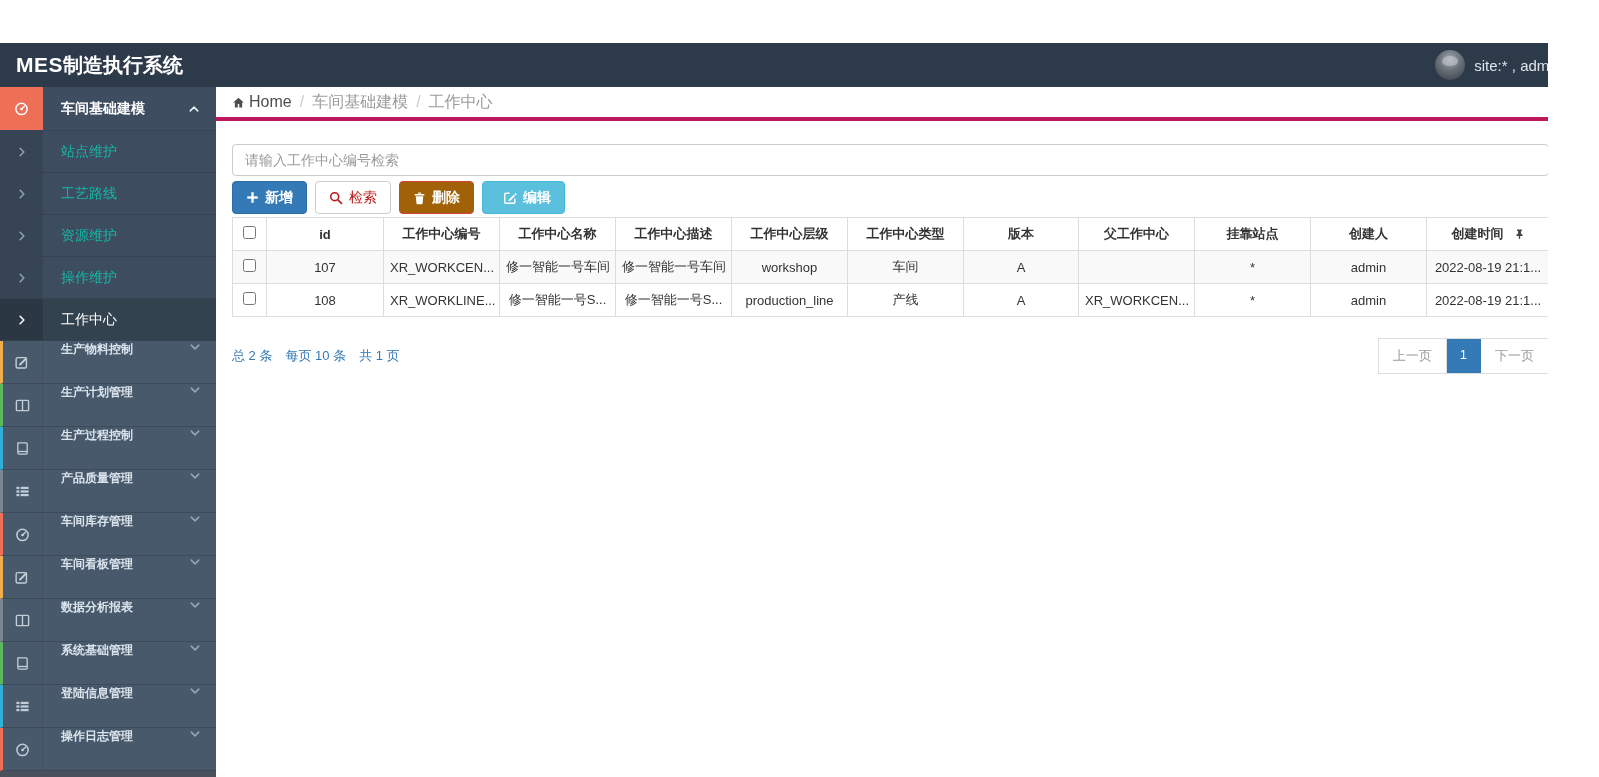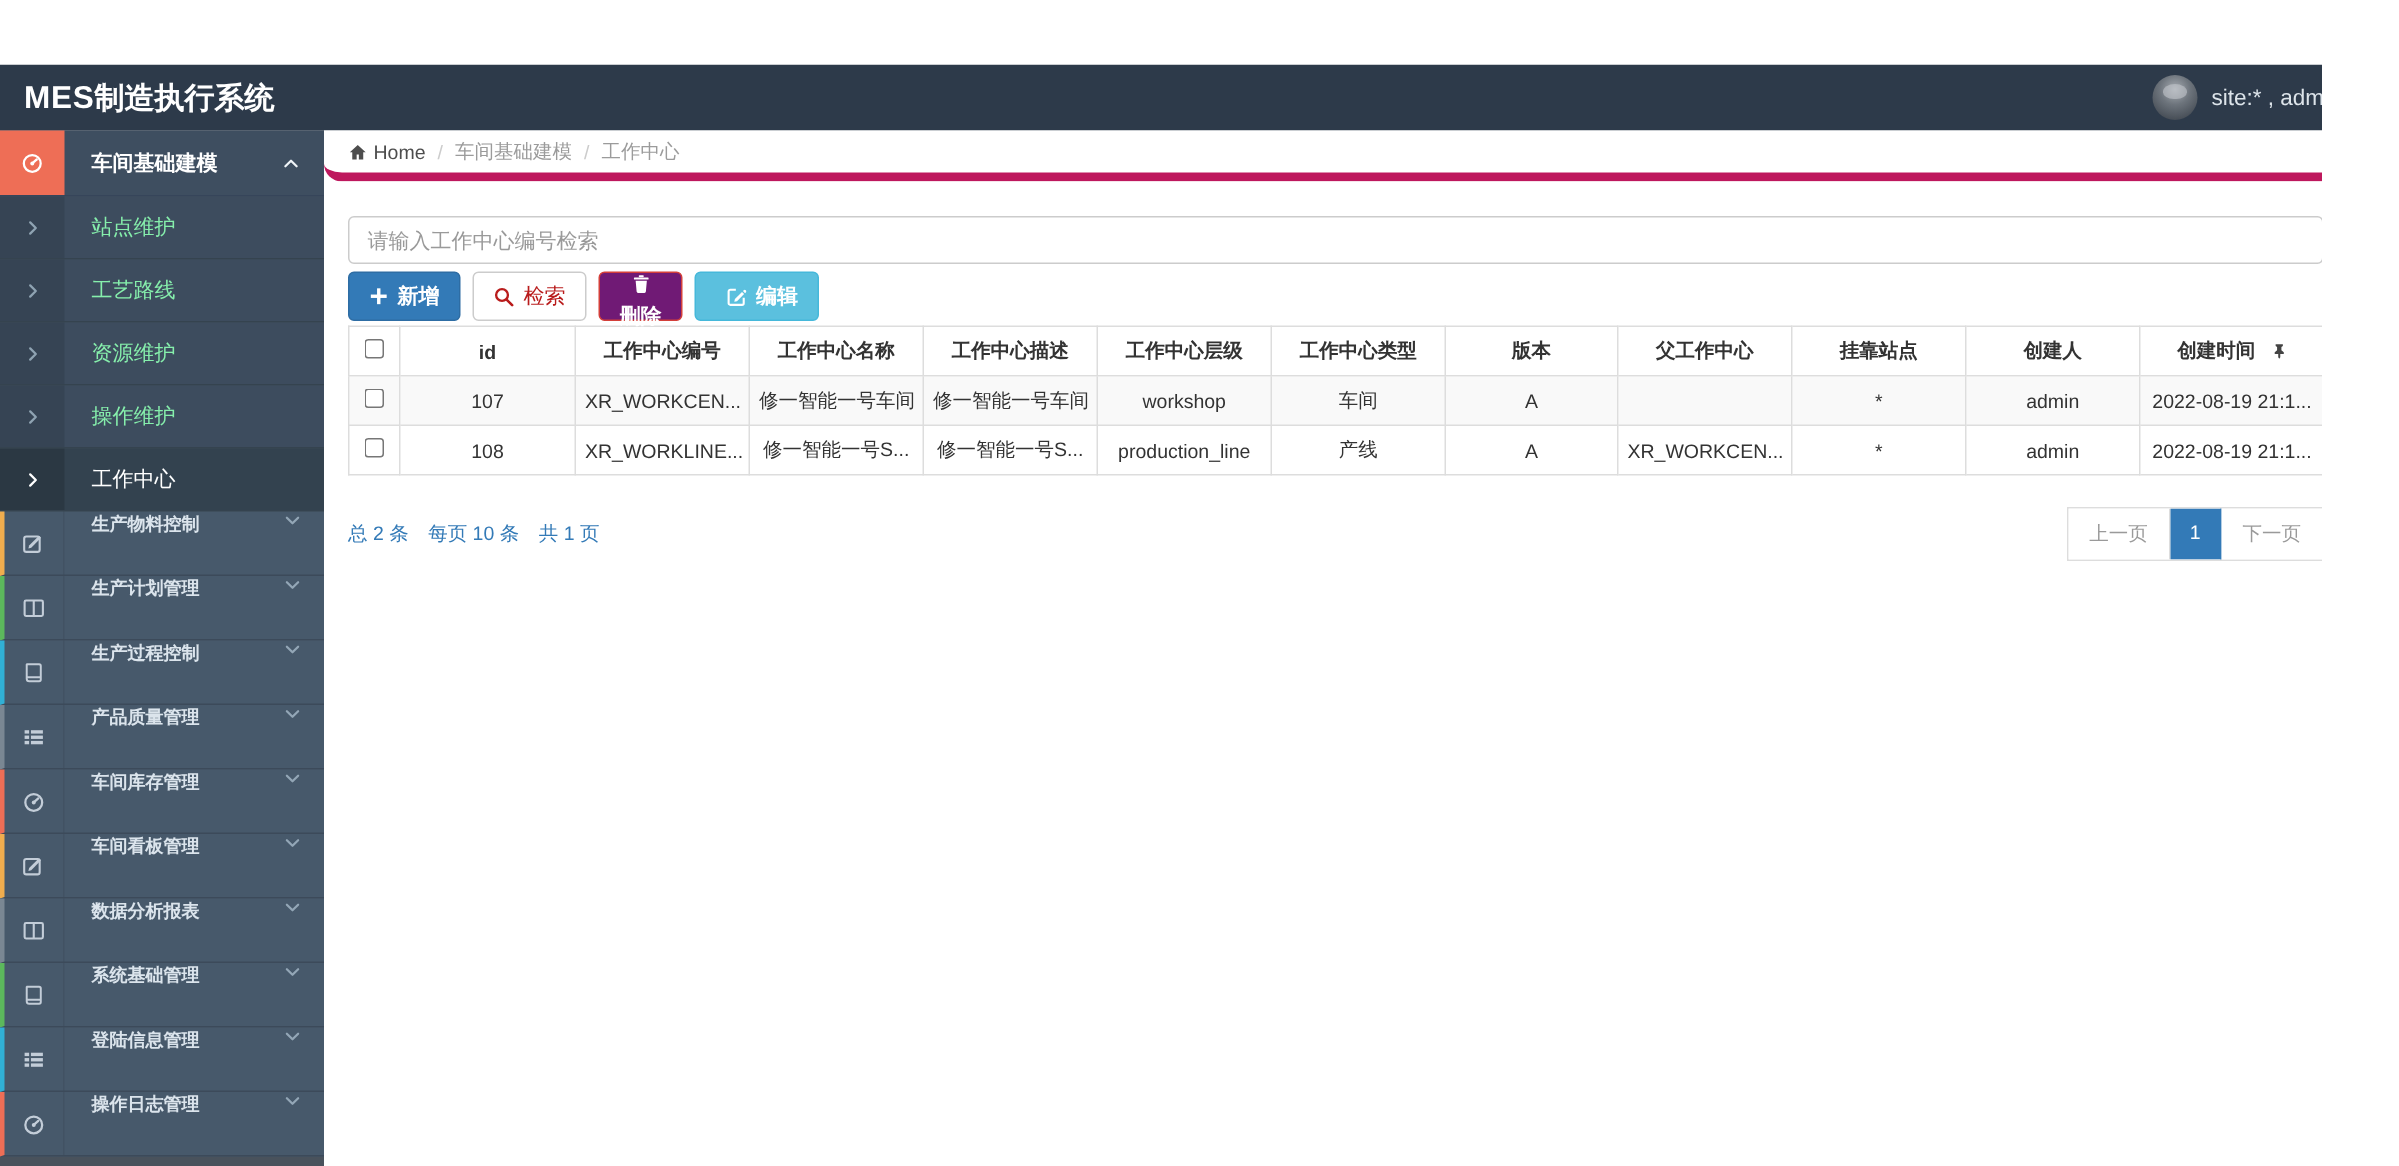--- a/index.html
+++ b/index.html
@@ -23,54 +23,54 @@
   
   .sidebar { position:absolute; top:44px; left:0; width:216px; height:733px; background:#49525c; }
   .menu-group { height:44px; background:#3e4e60; display:flex; align-items:center;
                 border-bottom:1px solid #36455a; cursor:pointer; }
   .icon-cell { width:43px; height:100%; display:flex; align-items:center; justify-content:center; flex:0 0 auto; }
   .menu-group .icon-cell { background:#ee6e56; color:#fff; }
   .menu-group .label { color:#fff; font-weight:bold; font-size:14px; margin-left:18px; }
   .menu-group .chev { margin-left:auto; margin-right:16px; color:#eef3f7; display:flex; }
 
   .sub-item { height:42px; background:#3d4c5e; display:flex; align-items:center;
-              border-bottom:1px solid #35434f; color:#86efac; font-size:14px; cursor:pointer; }
+              border-bottom:1px solid #35434f; color:#14b8a6; font-size:14px; cursor:pointer; }
   .sub-item .icon-cell { width:43px; background:rgba(0,0,0,.10); color:#8fa3b2; }
   .sub-item .label { margin-left:18px; }
   .sub-item.active { background:#33424f; color:#fff; }
   .sub-item.active .icon-cell { background:rgba(0,0,0,.14); color:#fff; }
 
   .menu-item { height:43px; background:#47596b; display:flex; align-items:flex-start;
                border-left:3px solid transparent; border-bottom:1px solid #3c4a5a;
                color:#dbe4ec; font-weight:bold; font-size:12px; cursor:pointer; }
   .menu-item .icon-cell { width:40px; color:#c3cdd8; border-right:1px solid rgba(0,0,0,.07); }
   .menu-item .label { margin-left:18px; }
   .menu-item .chev { margin-left:auto; margin-right:15px; color:#93a6b6; display:flex; }
 
   
   .main { position:absolute; top:44px; left:216px; width:1383px; height:733px; background:#fff; }
   .breadcrumb { height:34px; display:flex; align-items:center; gap:8px; padding:0 16px;
-                border-bottom:6px solid #be185d; font-size:13px; color:#999;border-radius:12px; }
+                border-bottom:4px solid #be185d; font-size:16px; color:#999; }
   .bc-home { color:#4d4d4d; display:flex; align-items:center; gap:4px; cursor:pointer; }
   .bc-sep { color:#ccc; }
   .bc-item { color:#9b9b9b; }
 
   .content { padding:23px 0 0 16px; width:1333px; }
   .inner { width:1317px; }
   .search-input { width:100%; height:32px; border:1px solid #ccc; border-radius:4px;
                   padding:0 12px; font-size:14px; color:#555; outline:none; font-family:inherit; }
   .search-input::placeholder { color:#9a9a9a; }
 
   .btn-row { margin-top:5px; display:flex; gap:8px; }
   .btn { height:33px; padding:0 13px; border-radius:4px; font-size:14px; display:inline-flex;
          align-items:center; gap:6px; border:1px solid transparent; cursor:pointer;
          font-family:inherit; font-weight:bold; }
   .btn-primary { background:#337ab7; border-color:#2e6da4; color:#fff; }
   .btn-default { background:#fff; border-color:#ccc; color:#b91c1c; font-weight:normal; }
-  .btn-danger  { background:#701a75; border-color:#d43f3a; color:#fff;flex-direction:column; }
+  .btn-danger  { background:#a16207; border-color:#d43f3a; color:#fff; }
   .btn-info    { background:#5bc0de; border-color:#46b8da; color:#fff;padding-left:20px; }
 
   table { margin-top:3px; border-collapse:collapse; width:1317px; font-size:13px; color:#333;
           table-layout:fixed; }
   th, td { border:1px solid #ddd; text-align:center; height:33px; padding:0 6px;
            overflow:hidden; white-space:nowrap; }
   th { font-weight:bold; background:#fff; }
   tbody tr.odd { background:#f9f9f9; }
   tbody tr.even { background:#fff; }
   td.cb, th.cb { text-align:center; }

